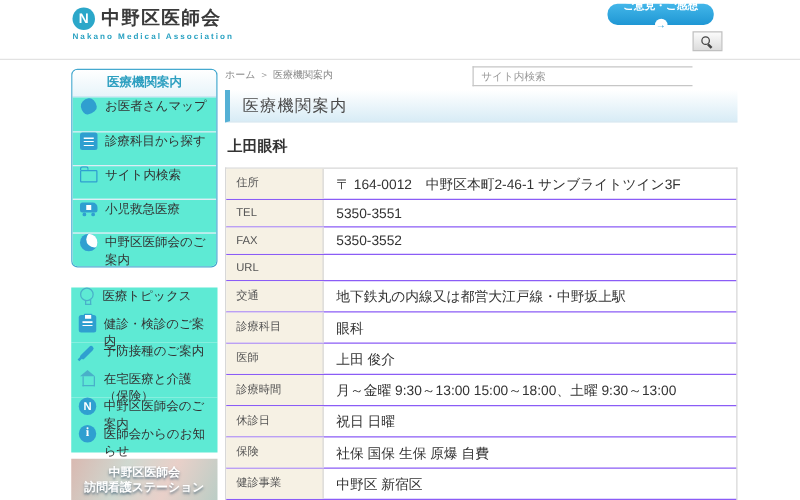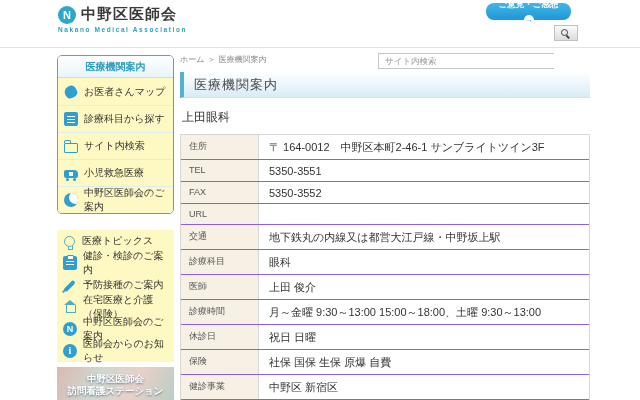--- a/index.html
+++ b/index.html
@@ -34,22 +34,22 @@
     border:1.5px solid #444; border-radius:50%; }
   .mag::after { content:""; position:absolute; right:-3px; bottom:-2px; width:4px;
     height:1.5px; background:#444; transform:rotate(45deg); }
 
   
   .sidebar { position:absolute; left:57px; top:55px; width:117px; }
   .side-box { border:1px solid #45a9cf; border-radius:5px; overflow:hidden; background:#fff; }
   .side-head { height:22px; line-height:22px; text-align:center; font-size:10px;
     font-weight:bold; color:#2d9fc0; background:linear-gradient(#ffffff,#e7f4fa);
     border-bottom:1px solid #bfe0ef; }
-  .side-item { display:flex; align-items:center; gap:6px; padding:0 6px; height:27px;
-    font-size:10px; color:#333; cursor:pointer; border-top:1px solid #ddedf5; background:#fef9c3; }
+  .side-item { display:flex; align-items:flex-start; gap:6px; padding:0 6px; height:27px;
+    font-size:10px; color:#333; cursor:pointer; border-top:1px solid #ddedf5; background:#5eead4; }
   .side-box .side-item:first-of-type { border-top:none; }
   .side-list2 { margin-top:16px; }
   .side-list2 .side-item { border-top:none; height:22px; }
 
   .s-ic { width:14px; height:14px; position:relative; flex:none; display:inline-block; }
   .ic-map { background:#2f9fd0; border-radius:58% 42% 65% 35%/45% 60% 40% 55%; transform:rotate(-10deg) scale(.9); }
   .ic-note { background:#2f9fd0; border-radius:2px; }
   .ic-note::before { content:""; position:absolute; left:3px; right:3px; top:4px; height:7px;
     background:repeating-linear-gradient(#fff 0 1px, transparent 1px 3px); }
   .ic-folder { height:10px; margin-top:3px; border:1.5px solid #2f9fd0; border-radius:1px; }
@@ -98,21 +98,21 @@
     background:#bfe3c8; border:2px solid #3f9f6f; border-radius:2px; }
 
   
   .main { position:absolute; left:180px; top:54px; width:410px; }
   .breadcrumb { font-size:8px; color:#888; margin-bottom:7px; }
   .bc-home { color:#888; cursor:pointer; }
   .bc-sep { margin:0 3px; }
   .page-title-bar { height:26px; display:flex; align-items:center; padding-left:10px;
     border-left:4px solid #55b0d5; background:linear-gradient(#ffffff,#d8ecf6);
     border-bottom:1px solid #cfe4ee; font-size:13px; color:#4a4a4a; letter-spacing:1px; }
-  .clinic-name { margin:11px 0 8px 2px; font-size:12px; font-weight:normal; color:#333; }
+  .clinic-name { margin:11px 0 8px 2px; font-size:12px; font-weight:bold; color:#333; }
 
   .info-table { border:1px solid #d8d8d8; border-bottom:none; width:410px; }
   .t-row { display:flex; border-bottom:1px solid #8b5cf6; min-height:21px; }
   .t-label { width:78px; flex:none; background:#f6f1e4; border-right:1px solid #d8d8d8;
     padding:5px 8px 4px; font-size:9px; color:#555; }
   .t-value { flex:1; padding:5px 10px 4px; font-size:11px; color:#333; white-space:nowrap;
     overflow:hidden; position:relative; }
 </style>
 </head>
 <body>

